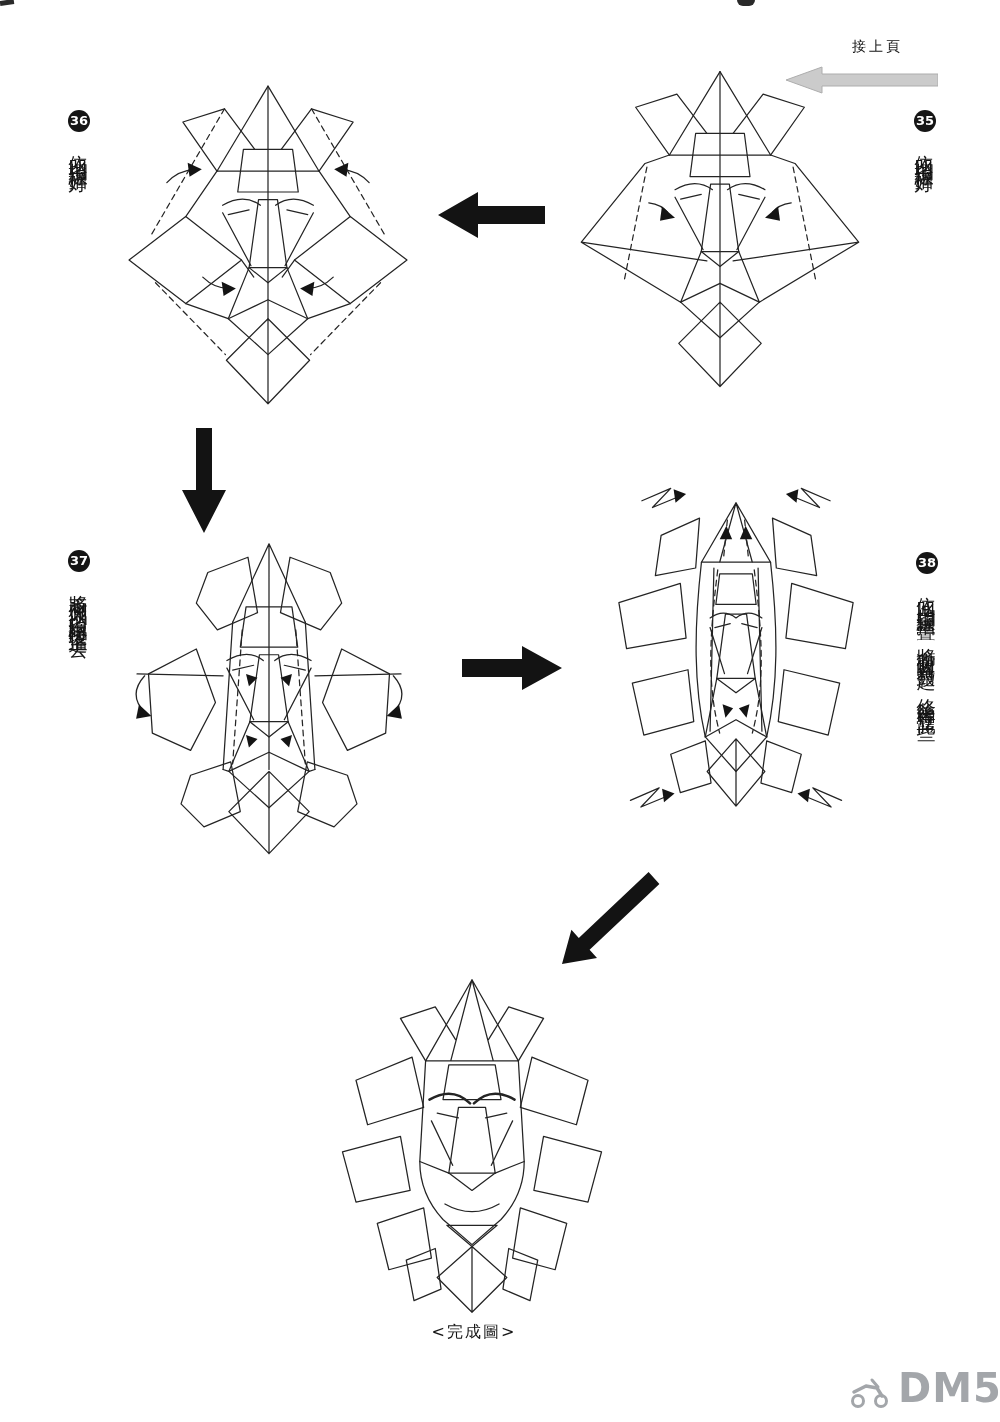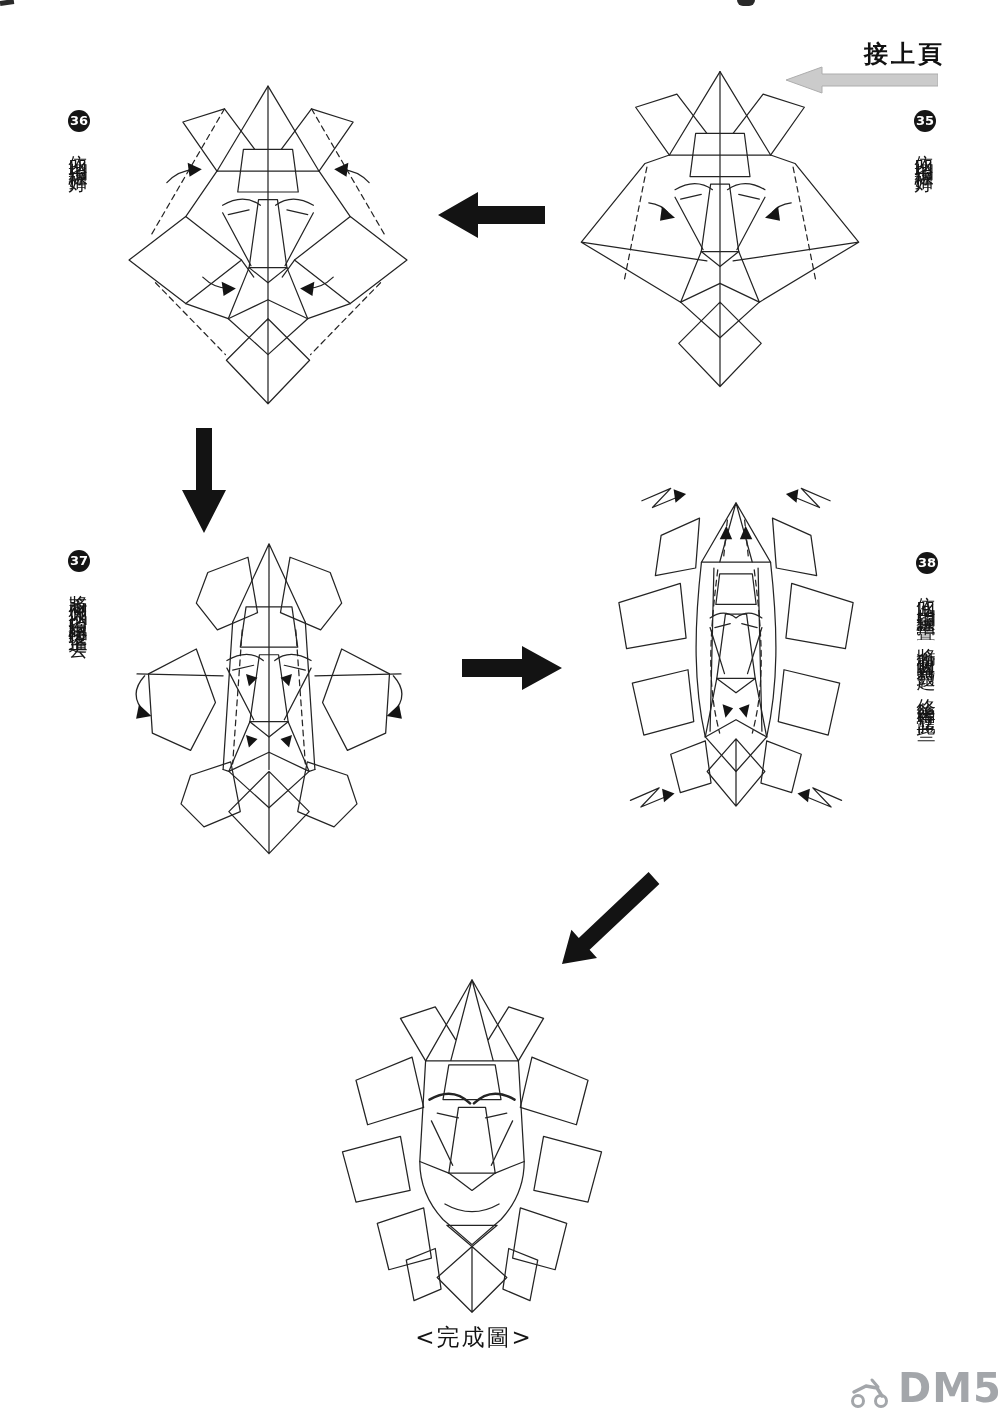--- a/index.html
+++ b/index.html
@@ -26,24 +26,24 @@
     width:22px; height:22px;
     border-radius:50%;
     background:#151515; color:#ffffff;
     font-size:13px; font-weight:bold;
     line-height:22px; text-align:center;
     letter-spacing:0;
     margin-bottom:8px;
   }
 
   .continued {
-    font-size:24px; font-weight:bold; letter-spacing:3px; color:#111;margin-left:12px;
+    font-size:14px; font-weight:normal; letter-spacing:3px; color:#111;
   }
   .done-label {
-    font-size:23px; letter-spacing:2px; color:#141414; width:180px; text-align:center;
+    font-size:16px; letter-spacing:2px; color:#141414; width:180px; text-align:center;
   }
 
   
   .d .ln { fill:none; stroke:#242424; stroke-width:1.3; stroke-linejoin:round; stroke-linecap:round; }
   .d .dash { stroke-dasharray:6 4.5; }
   .d .fat { stroke-width:2.6; }
   .d .fill { fill:#141414; stroke:none; }
 
   .flow-arrow polygon { fill:#131313; }
   .gray-arrow polygon { fill:#cbcbcb; stroke:#adadad; stroke-width:1; }

